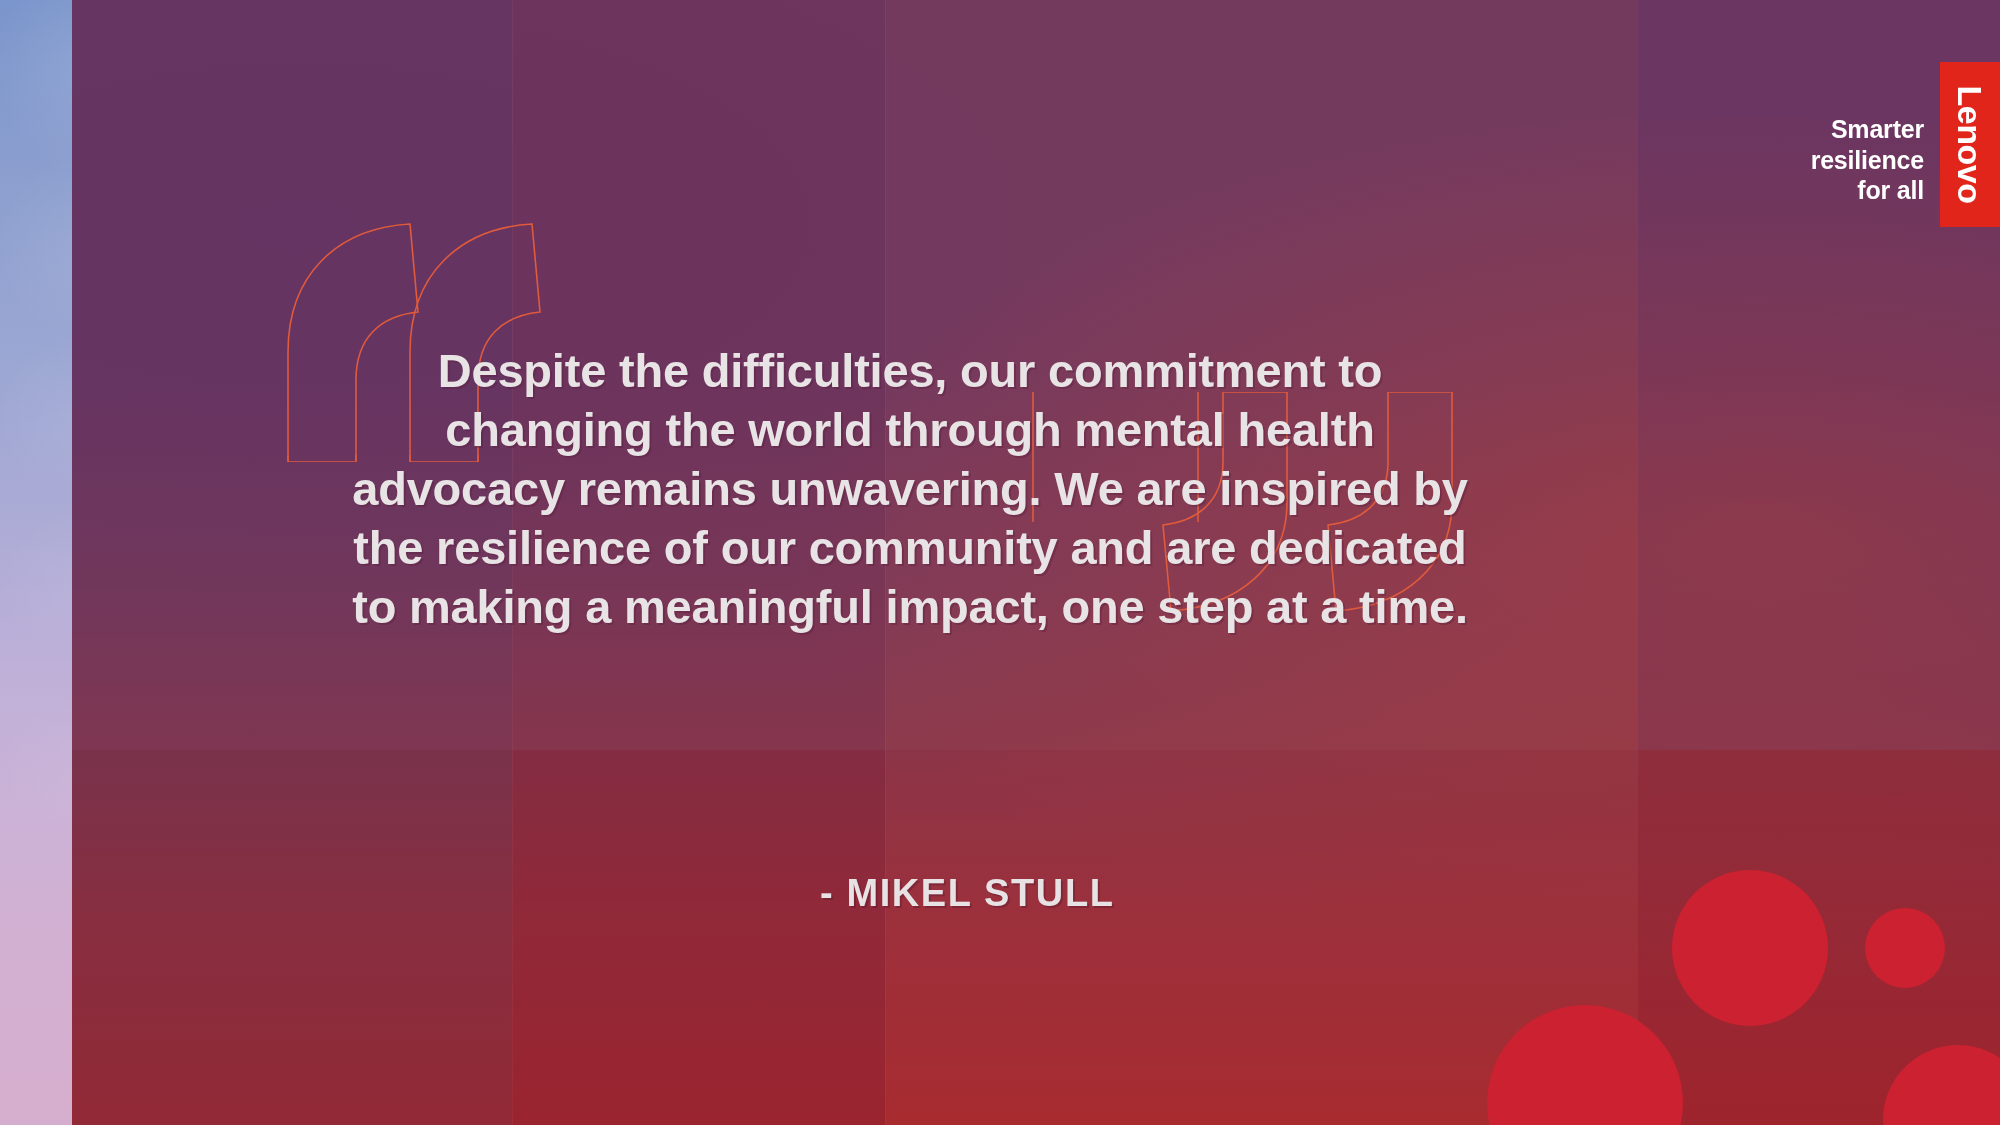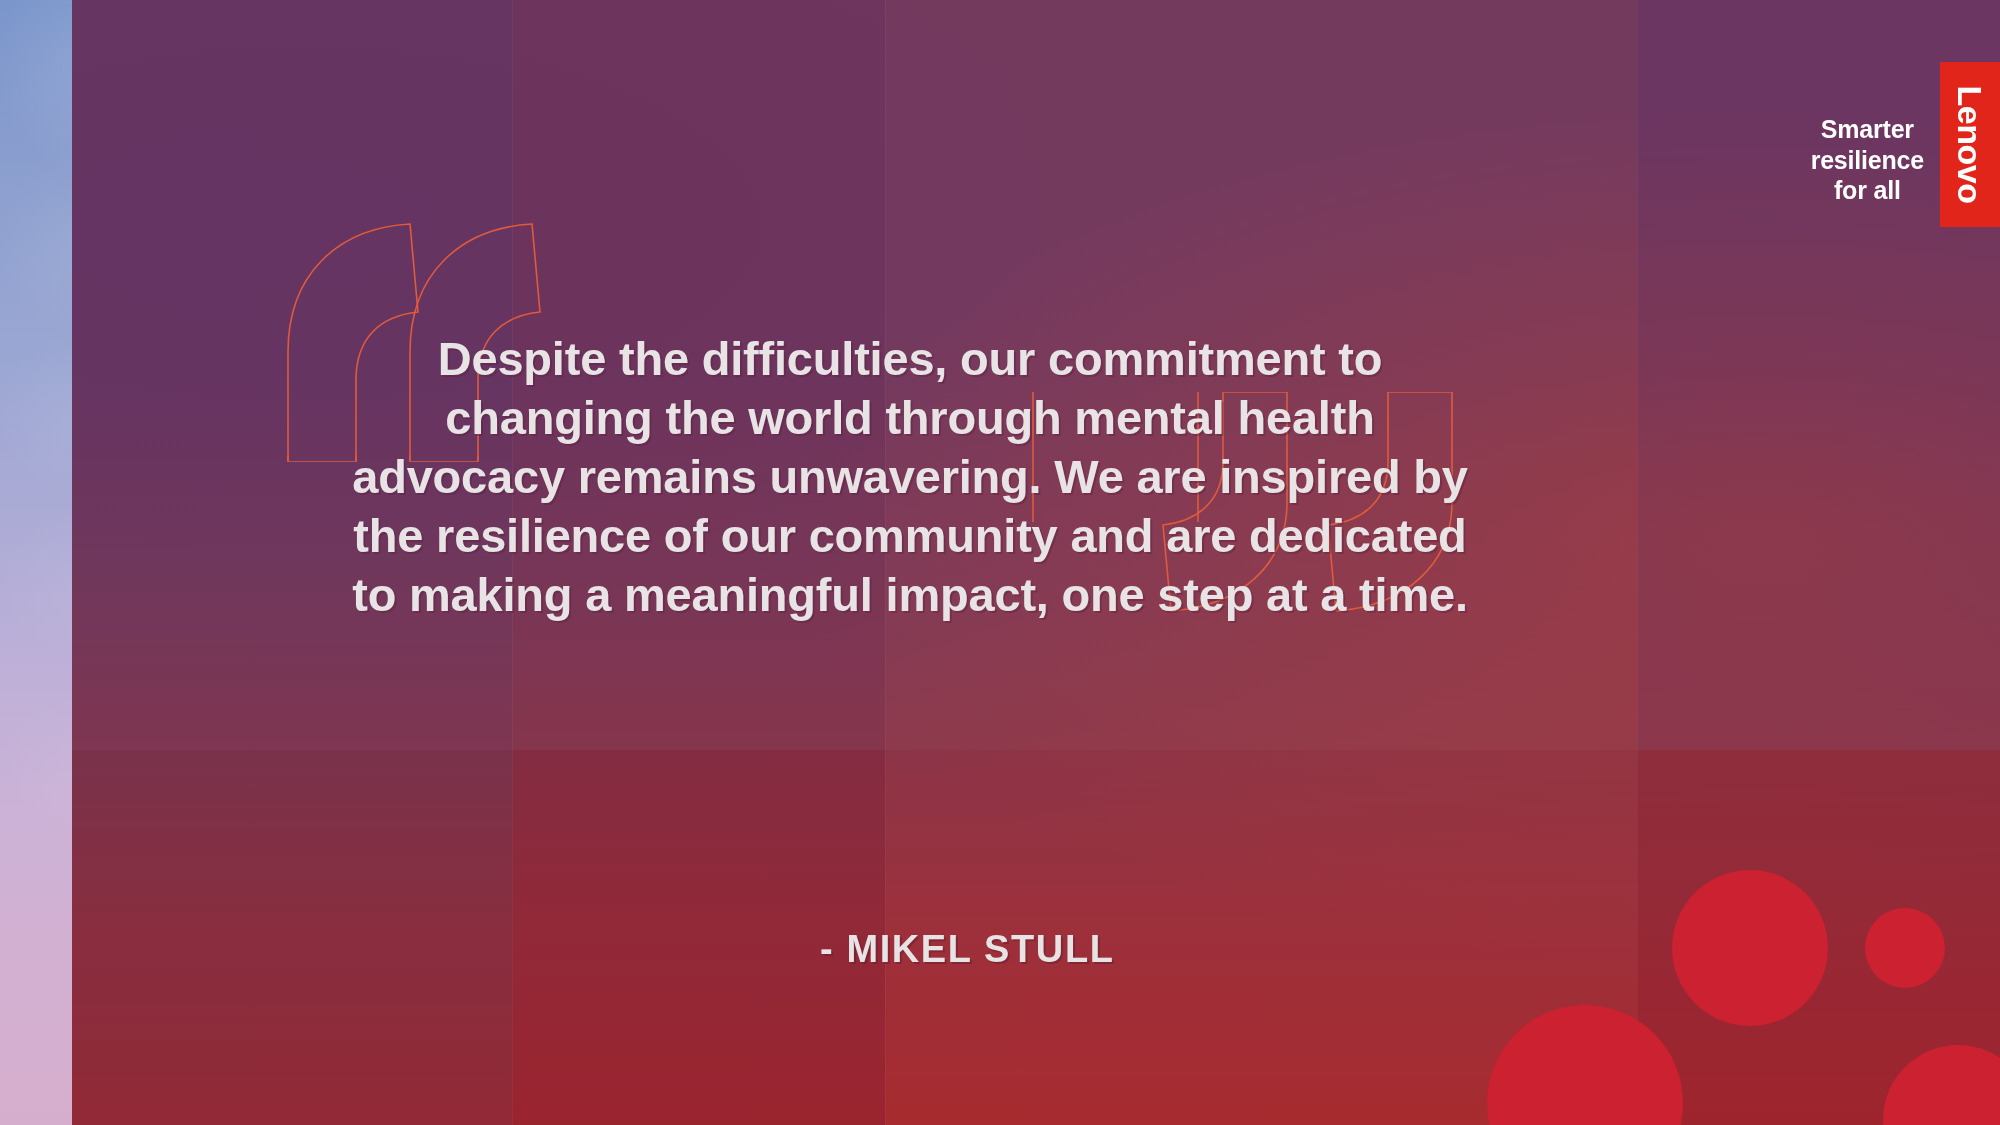--- a/index.html
+++ b/index.html
@@ -88,33 +88,33 @@
   
   .quote-block {
     position: absolute;
     left: 340px;
     top: 330px;
     width: 1140px;
     text-align: center;
     z-index: 6;
   }
   .quote-text {
-    margin: 0;
+    margin: 12px;
     color: #e8e4e6;
     font-size: 47px;
     font-weight: bold;
     line-height: 1.255;
     letter-spacing: -0.2px;
     text-shadow: 2px 2px 0 rgba(90,30,60,0.38);
   }
 
   .author {
     position: absolute;
     left: 820px;
-    top: 928px;
+    top: 872px;
     color: #e7e3e5;
     font-size: 38px;
     font-weight: bold;
     letter-spacing: 1.6px;
     text-shadow: 2px 2px 0 rgba(90,25,45,0.40);
     z-index: 6;
   }
 
   
   .brand {
@@ -123,21 +123,21 @@
     top: 62px;
     z-index: 8;
     display: flex;
     align-items: flex-start;
   }
   .brand-tagline {
     color: #ffffff;
     font-size: 25px;
     font-weight: bold;
     line-height: 1.22;
-    text-align: center;
+    text-align: right;
     padding-right: 16px;
     margin-top: 52px;
     letter-spacing: -0.2px;
   }
   .lenovo-bar {
     width: 60px;
     height: 165px;
     background: #e1251b;
     display: flex;
     align-items: center;

